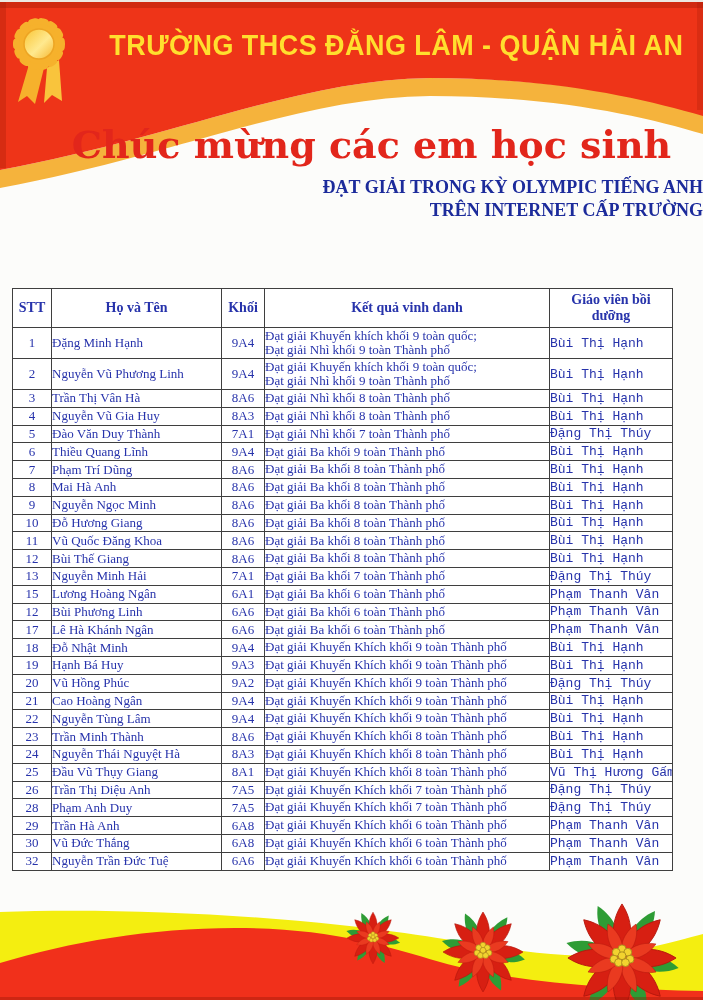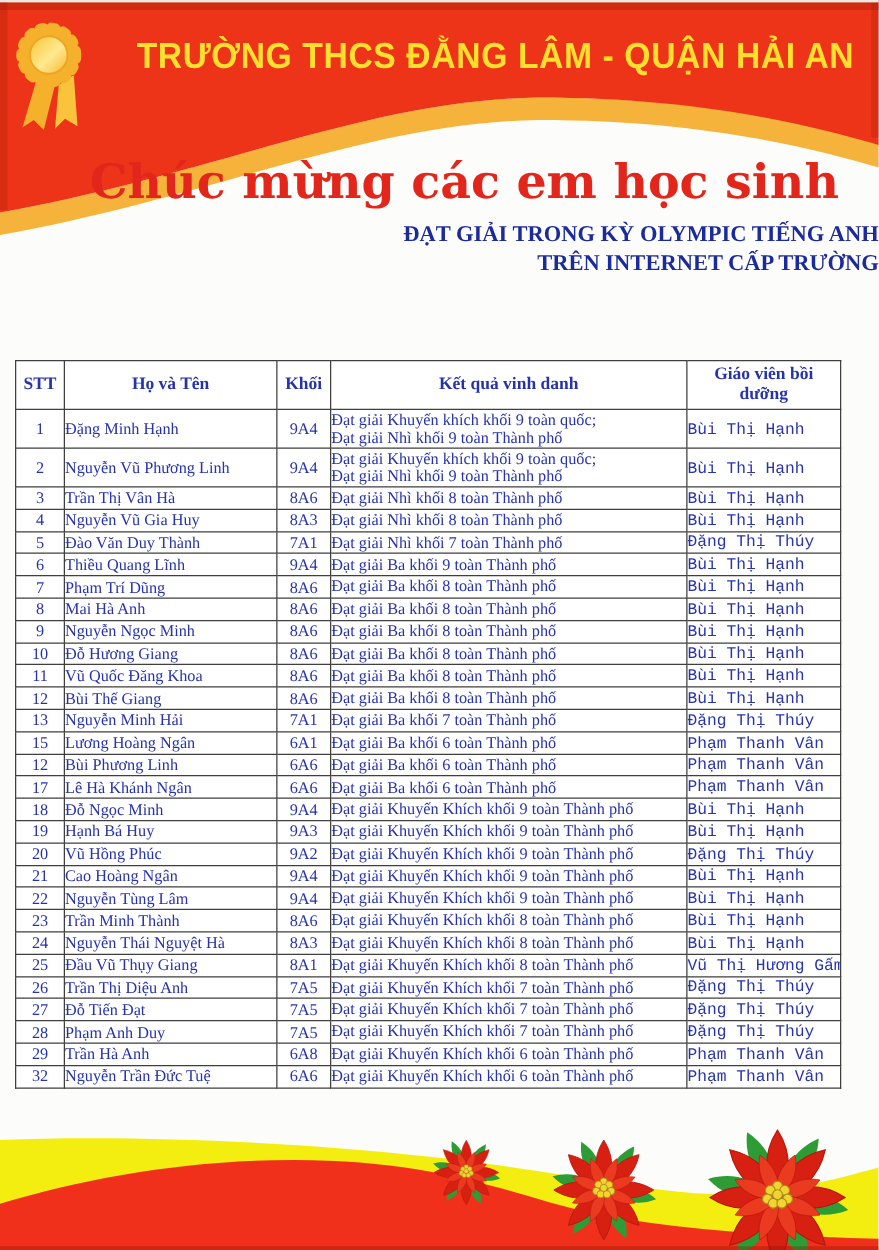--- a/index.html
+++ b/index.html
@@ -261,21 +261,21 @@
         <td class="c-stt">17</td>
         <td class="c-name">Lê Hà Khánh Ngân</td>
         <td class="c-khoi">6A6</td>
         <td class="c-result">
           <div class="line">Đạt giải Ba khối 6 toàn Thành phố</div>
         </td>
         <td class="c-teacher">Phạm Thanh Vân</td>
       </tr>
       <tr class="r-std">
         <td class="c-stt">18</td>
-        <td class="c-name">Đỗ Ngọc Minh</td>
+        <td class="c-name">Đỗ Nhật Minh</td>
         <td class="c-khoi">9A4</td>
         <td class="c-result">
           <div class="line">Đạt giải Khuyến Khích khối 9 toàn Thành phố</div>
         </td>
         <td class="c-teacher">Bùi Thị Hạnh</td>
       </tr>
       <tr class="r-std">
         <td class="c-stt">19</td>
         <td class="c-name">Hạnh Bá Huy</td>
         <td class="c-khoi">9A3</td>
@@ -341,40 +341,40 @@
       <tr class="r-std">
         <td class="c-stt">26</td>
         <td class="c-name">Trần Thị Diệu Anh</td>
         <td class="c-khoi">7A5</td>
         <td class="c-result">
           <div class="line">Đạt giải Khuyến Khích khối 7 toàn Thành phố</div>
         </td>
         <td class="c-teacher">Đặng Thị Thúy</td>
       </tr>
       <tr class="r-std">
-        <td class="c-stt">27</td>
-        <td class="c-name">Đỗ Tiến Đạt</td>
-        <td class="c-khoi">7A5</td>
-        <td class="c-result">
-          <div class="line">Đạt giải Khuyến Khích khối 7 toàn Thành phố</div>
-        </td>
-        <td class="c-teacher">Đặng Thị Thúy</td>
-      </tr>
-      <tr class="r-std">
         <td class="c-stt">28</td>
         <td class="c-name">Phạm Anh Duy</td>
         <td class="c-khoi">7A5</td>
         <td class="c-result">
           <div class="line">Đạt giải Khuyến Khích khối 7 toàn Thành phố</div>
         </td>
         <td class="c-teacher">Đặng Thị Thúy</td>
       </tr>
       <tr class="r-std">
         <td class="c-stt">29</td>
         <td class="c-name">Trần Hà Anh</td>
+        <td class="c-khoi">6A8</td>
+        <td class="c-result">
+          <div class="line">Đạt giải Khuyến Khích khối 6 toàn Thành phố</div>
+        </td>
+        <td class="c-teacher">Phạm Thanh Vân</td>
+      </tr>
+      <tr class="r-std">
+        <td class="c-stt">30</td>
+        <td class="c-name">Vũ Đức Thắng</td>
         <td class="c-khoi">6A8</td>
         <td class="c-result">
           <div class="line">Đạt giải Khuyến Khích khối 6 toàn Thành phố</div>
         </td>
         <td class="c-teacher">Phạm Thanh Vân</td>
       </tr>
       <tr class="r-std">
         <td class="c-stt">32</td>
         <td class="c-name">Nguyễn Trần Đức Tuệ</td>
         <td class="c-khoi">6A6</td>

